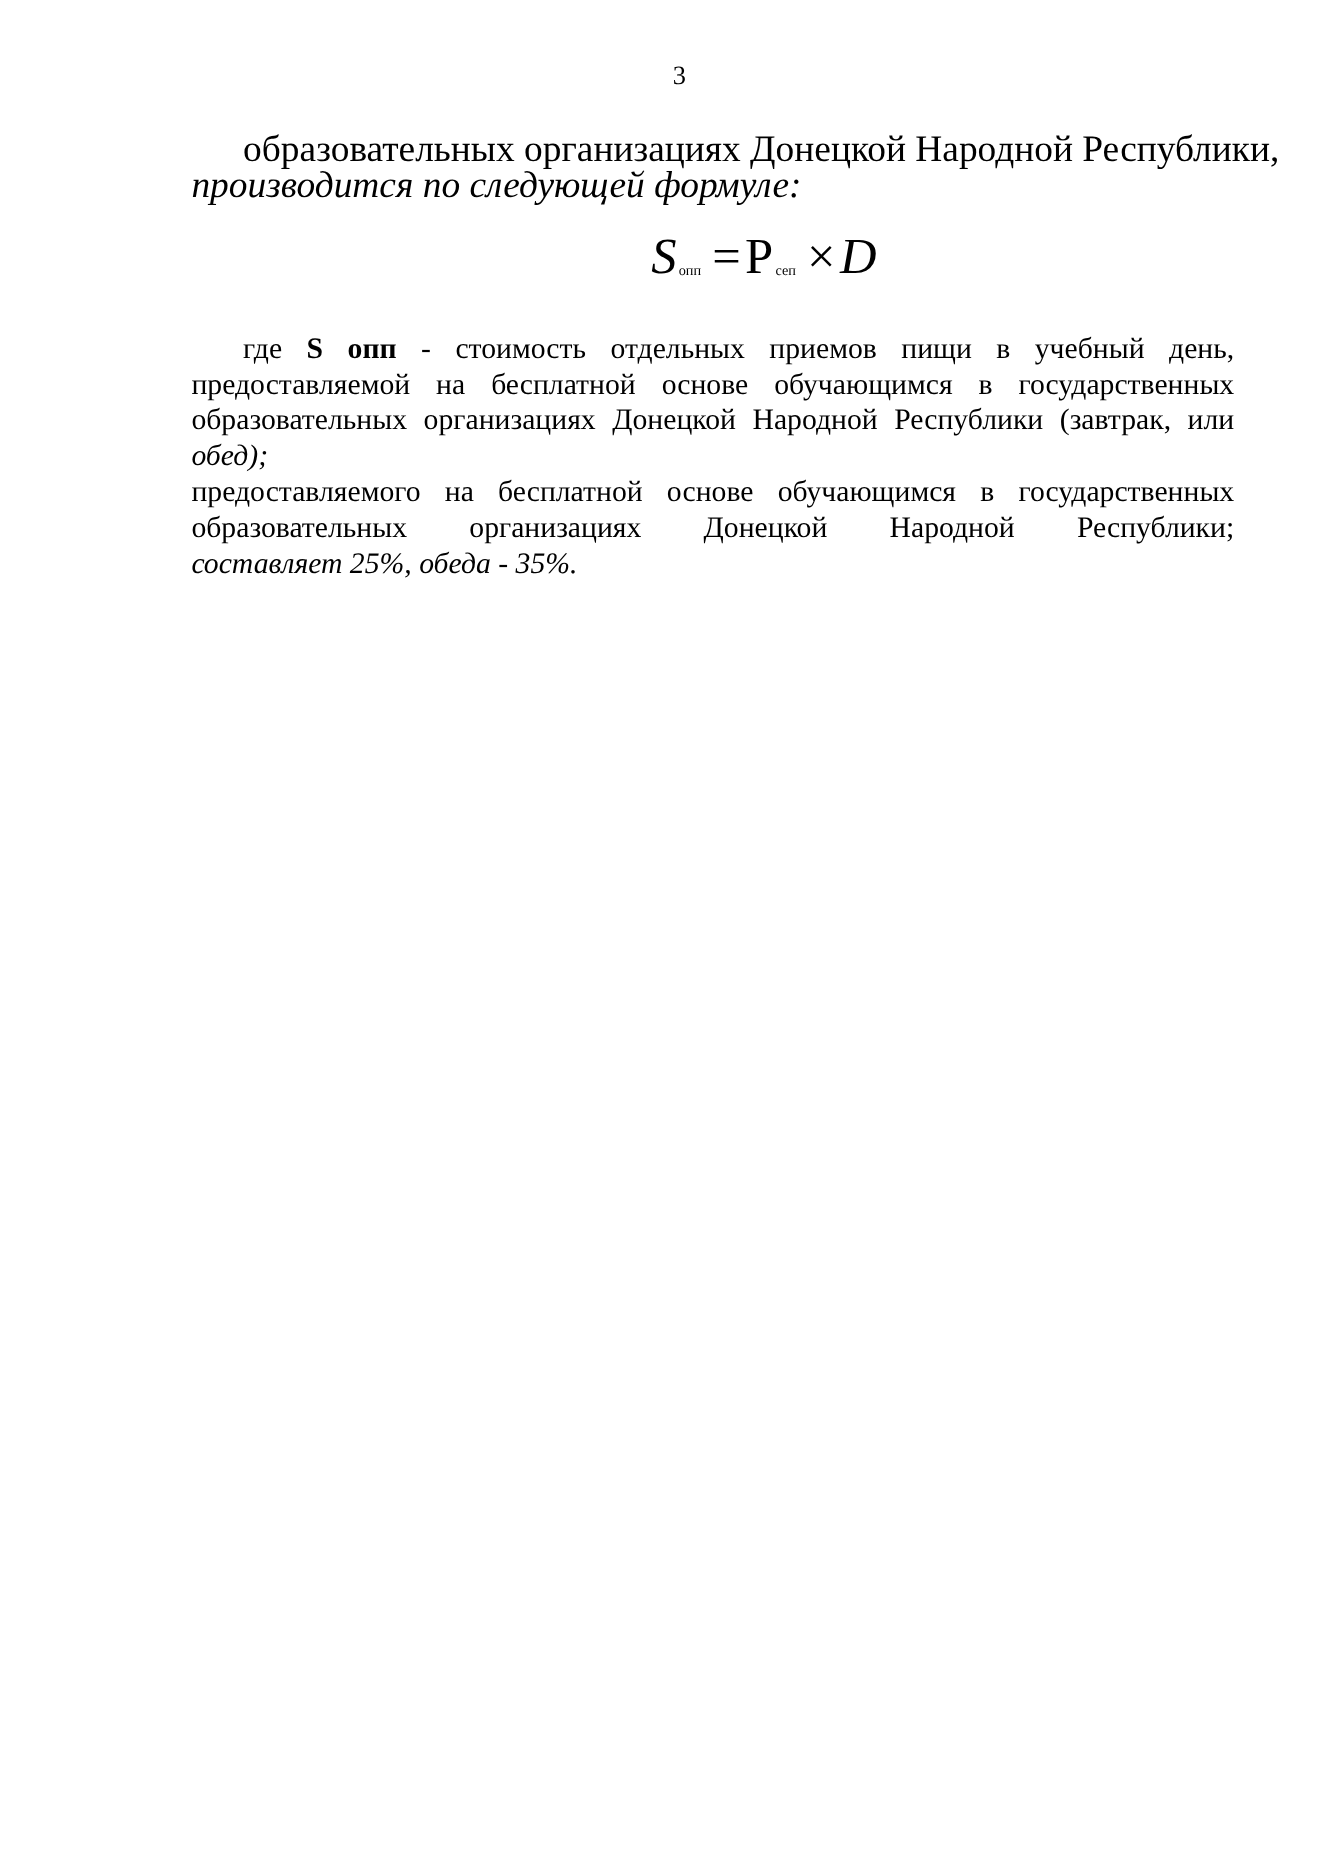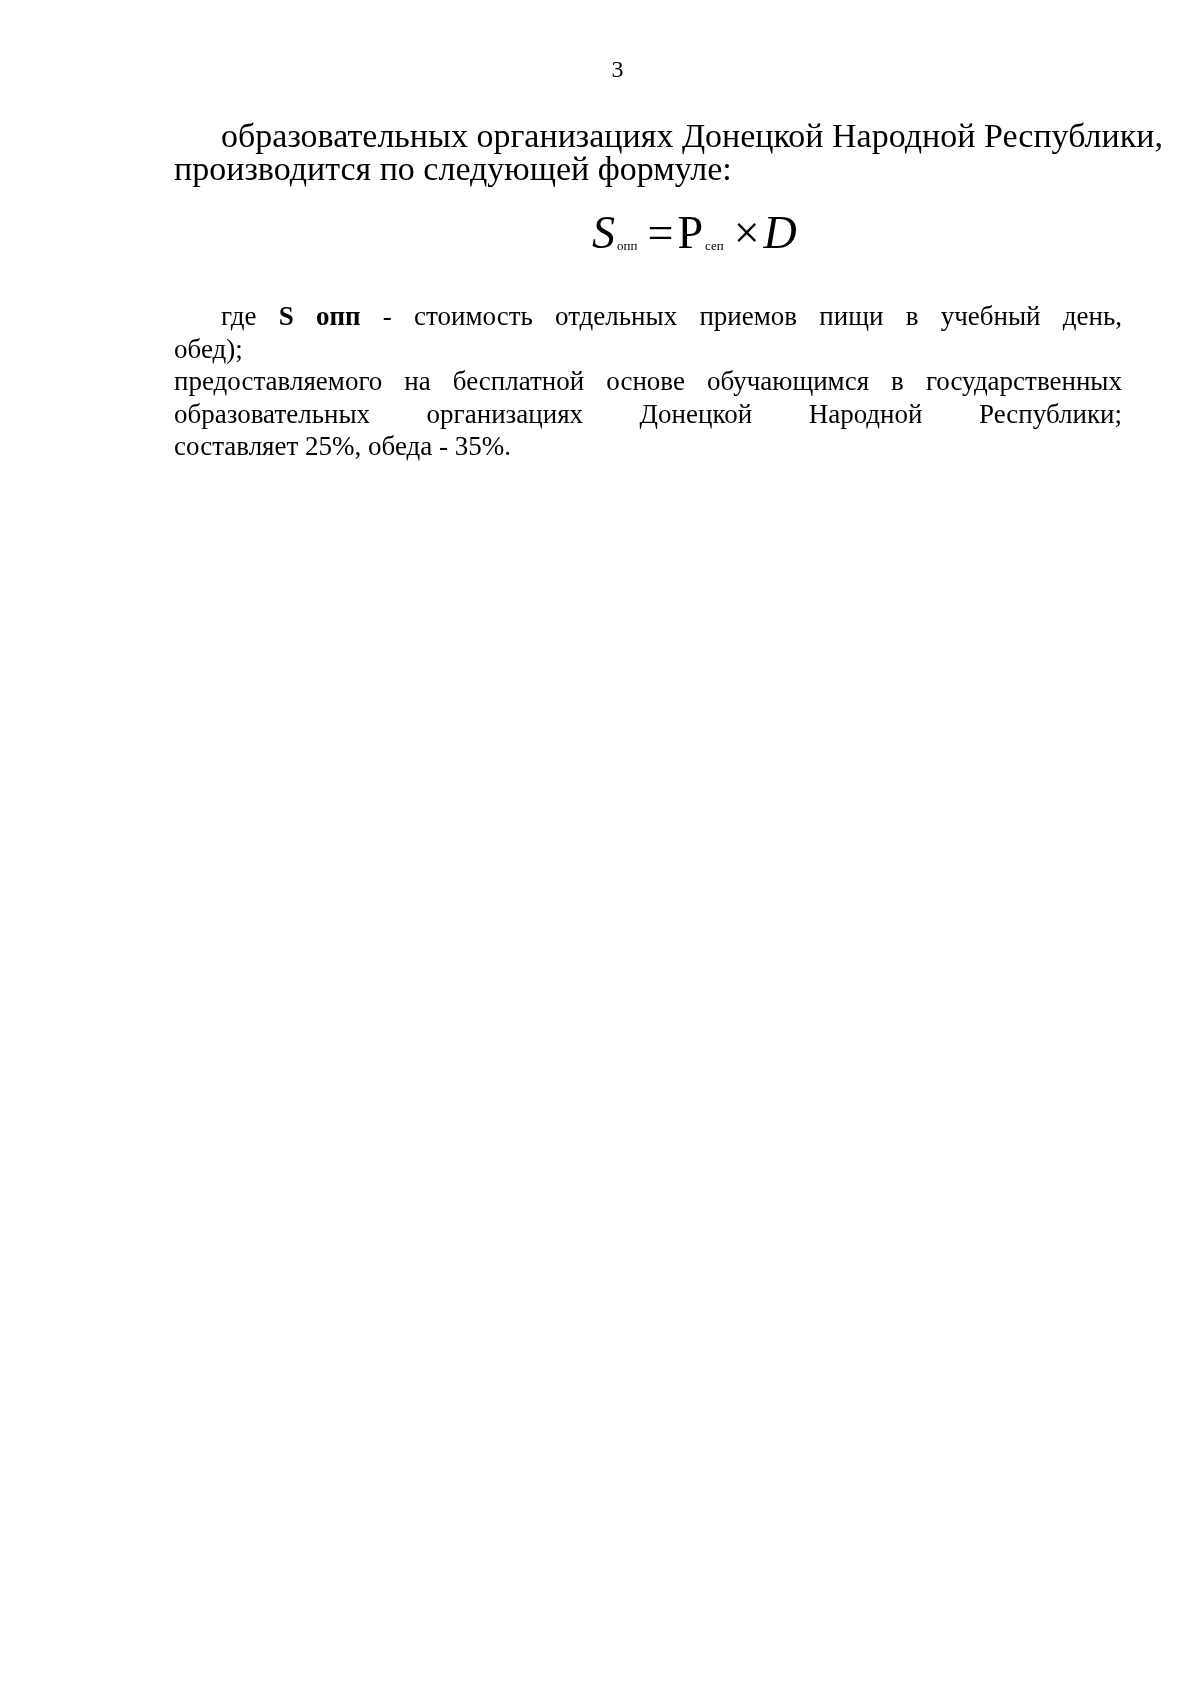--- a/index.html
+++ b/index.html
@@ -3,21 +3,21 @@
 <meta charset="utf-8">
 <style>
   html, body { margin: 0; padding: 0; background: #ffffff; }
   body { width: 1200px; height: 1697px; position: relative; overflow: hidden;
          font-family: "Liberation Serif", "DejaVu Serif", serif; color: #000; }
   .page-number { position: absolute; top: 56px; left: 0; width: 1235px; text-align: center;
                  font-size: 24px; }
   .content { position: absolute; left: 174px; top: 120px; width: 948px; font-size: 34px;
              line-height: 32.6px; }
   .line { display: block; white-space: nowrap; text-align: justify; text-align-last: justify; height: 32.6px; }
-  .line.left { text-align: right; text-align-last: left; }
+  .line.left { text-align: right; text-align-last: left; font-style: italic; }
   .indent { padding-left: 47px; }
   .formula { position: absolute; top: 206px; left: 565px; font-size: 46px; white-space: nowrap; margin-left: 27px; }
   .formula i { font-style: italic; }
   .formula .sub { font-size: 13px; vertical-align: -2px; margin: 0 6px 0 2px; }
   .formula .op { margin: 0 4px; }
   .p2 { position: absolute; left: 174px; top: 300px; width: 948px; font-size: 27px; line-height: 32.6px; }
   b { font-weight: bold; }
 </style>
 </head>
 <body>
@@ -39,19 +39,21 @@
   <i>S</i><span class="sub">опп</span><span class="op">=</span><span>P</span><span class="sub">сеп</span><span class="op">×</span><i>D</i>
 </div>
 
 <div class="p2">
 
   <span class="line indent">
     <span>где</span>
     <b>S опп</b>
     <span>- стоимость отдельных приемов пищи в учебный день,</span>
   </span>
+  <span class="line">предоставляемой на бесплатной основе обучающимся в государственных</span>
+  <span class="line">образовательных организациях Донецкой Народной Республики (завтрак, или</span>
   <span class="line left">обед);</span>
 
   <span class="line">предоставляемого на бесплатной основе обучающимся в государственных</span>
   <span class="line">образовательных организациях Донецкой Народной Республики;</span>
 
   <span class="line left">составляет 25%, обеда - 35%.</span>
 </div>
 
 </body></html>

